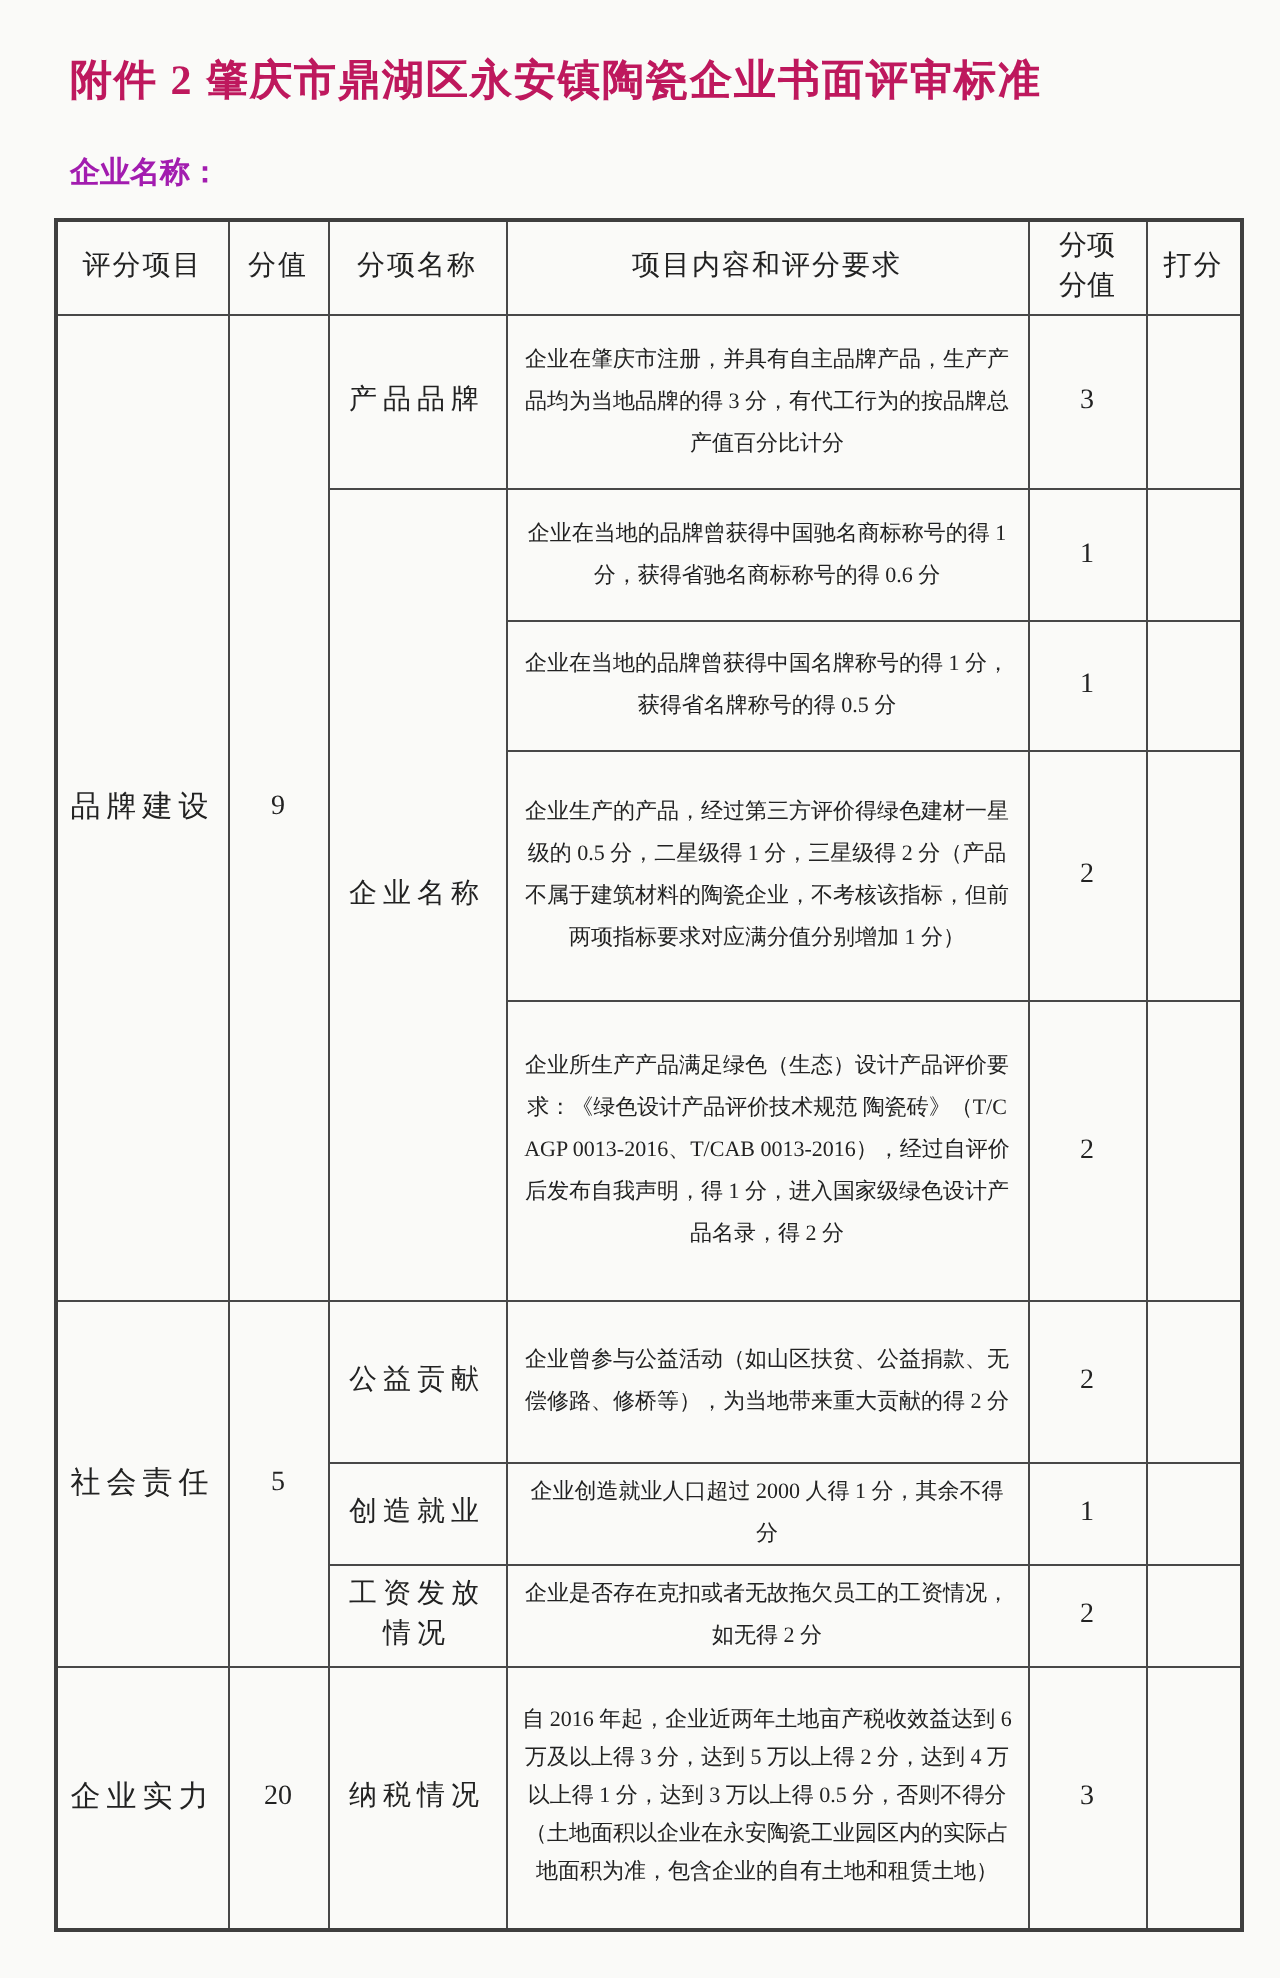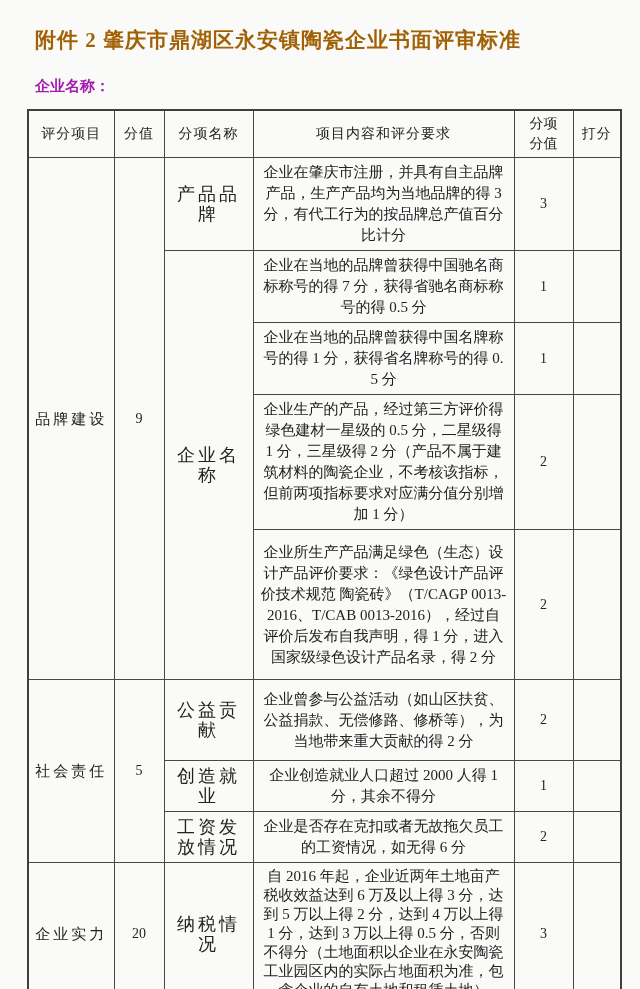--- a/index.html
+++ b/index.html
@@ -12,21 +12,21 @@
     background: #fafaf8;
     color: #1e1e1e;
     font-family: "Liberation Serif", "DejaVu Serif", serif;
     overflow: hidden;
   }
   .doc-title {
     margin: 26px 0 0 35px;
     font-size: 21px;
     font-weight: 700;
     letter-spacing: 1px;
-    color: #a16207;
+    color: #be185d;
   }
   .company-label {
     margin: 23px 0 0 35px;
     font-size: 15px;
     font-weight: 700;
     font-family: "Liberation Sans", "DejaVu Sans", sans-serif;
     color: #a21caf;
   }
   table.review-table {
     margin: 13px 0 0 27px;
@@ -54,27 +54,27 @@
   }
   th.th-subvalue { white-space: pre-line; letter-spacing: 0; margin-top: 24px; }
   td.cell-section {
     font-size: 15px;
     letter-spacing: 3px;
     padding-left: 3px;
     padding-right: 3px;
   }
   td.cell-value { font-size: 14px; }
   td.cell-sub {
-    font-size: 18px;
+    font-size: 14px;
     letter-spacing: 3px;
     padding-left: 5px;
     padding-right: 5px;
   }
   td.cell-content {
-    font-size: 15px;
+    font-size: 11px;
     line-height: 21px;
     padding: 4px 7px;
     text-align: center;
   }
   td.cell-content.dense { line-height: 19px; }
   td.cell-points { font-size: 14px; }
   tr.h-head  { height: 40px; }
   tr.h-r1 { height: 87px; }
   tr.h-r2 { height: 66px; }
   tr.h-r3 { height: 65px; }
@@ -116,21 +116,21 @@
       <td class="cell-section" rowspan="5">品牌建设</td>
       <td class="cell-value" rowspan="5">9</td>
       <td class="cell-sub">产品品牌</td>
       <td class="cell-content">企业在肇庆市注册，并具有自主品牌产品，生产产品均为当地品牌的得 3 分，有代工行为的按品牌总产值百分比计分</td>
       <td class="cell-points">3</td>
       <td class="cell-grade"></td>
     </tr>
 
     <tr class="h-r2">
       <td class="cell-sub" rowspan="4">企业名称</td>
-      <td class="cell-content">企业在当地的品牌曾获得中国驰名商标称号的得 7 分，获得省驰名商标称号的得 0.5 分</td>
+      <td class="cell-content">企业在当地的品牌曾获得中国驰名商标称号的得 1 分，获得省驰名商标称号的得 0.6 分</td>
       <td class="cell-points">1</td>
       <td class="cell-grade"></td>
     </tr>
 
     <tr class="h-r3">
       <td class="cell-content">企业在当地的品牌曾获得中国名牌称号的得 1 分，获得省名牌称号的得 0.5 分</td>
       <td class="cell-points">1</td>
       <td class="cell-grade"></td>
     </tr>
 
@@ -157,21 +157,21 @@
 
     <tr class="h-r7">
       <td class="cell-sub">创造就业</td>
       <td class="cell-content">企业创造就业人口超过 2000 人得 1 分，其余不得分</td>
       <td class="cell-points">1</td>
       <td class="cell-grade"></td>
     </tr>
 
     <tr class="h-r8">
       <td class="cell-sub">工资发放情况</td>
-      <td class="cell-content">企业是否存在克扣或者无故拖欠员工的工资情况，如无得 6 分</td>
+      <td class="cell-content">企业是否存在克扣或者无故拖欠员工的工资情况，如无得 2 分</td>
       <td class="cell-points">2</td>
       <td class="cell-grade"></td>
     </tr>
 
     <tr class="h-r9">
       <td class="cell-section">企业实力</td>
       <td class="cell-value">20</td>
       <td class="cell-sub">纳税情况</td>
       <td class="cell-content dense">自 2016 年起，企业近两年土地亩产税收效益达到 6 万及以上得 3 分，达到 5 万以上得 2 分，达到 4 万以上得 1 分，达到 3 万以上得 0.5 分，否则不得分（土地面积以企业在永安陶瓷工业园区内的实际占地面积为准，包含企业的自有土地和租赁土地）</td>
       <td class="cell-points">3</td>

